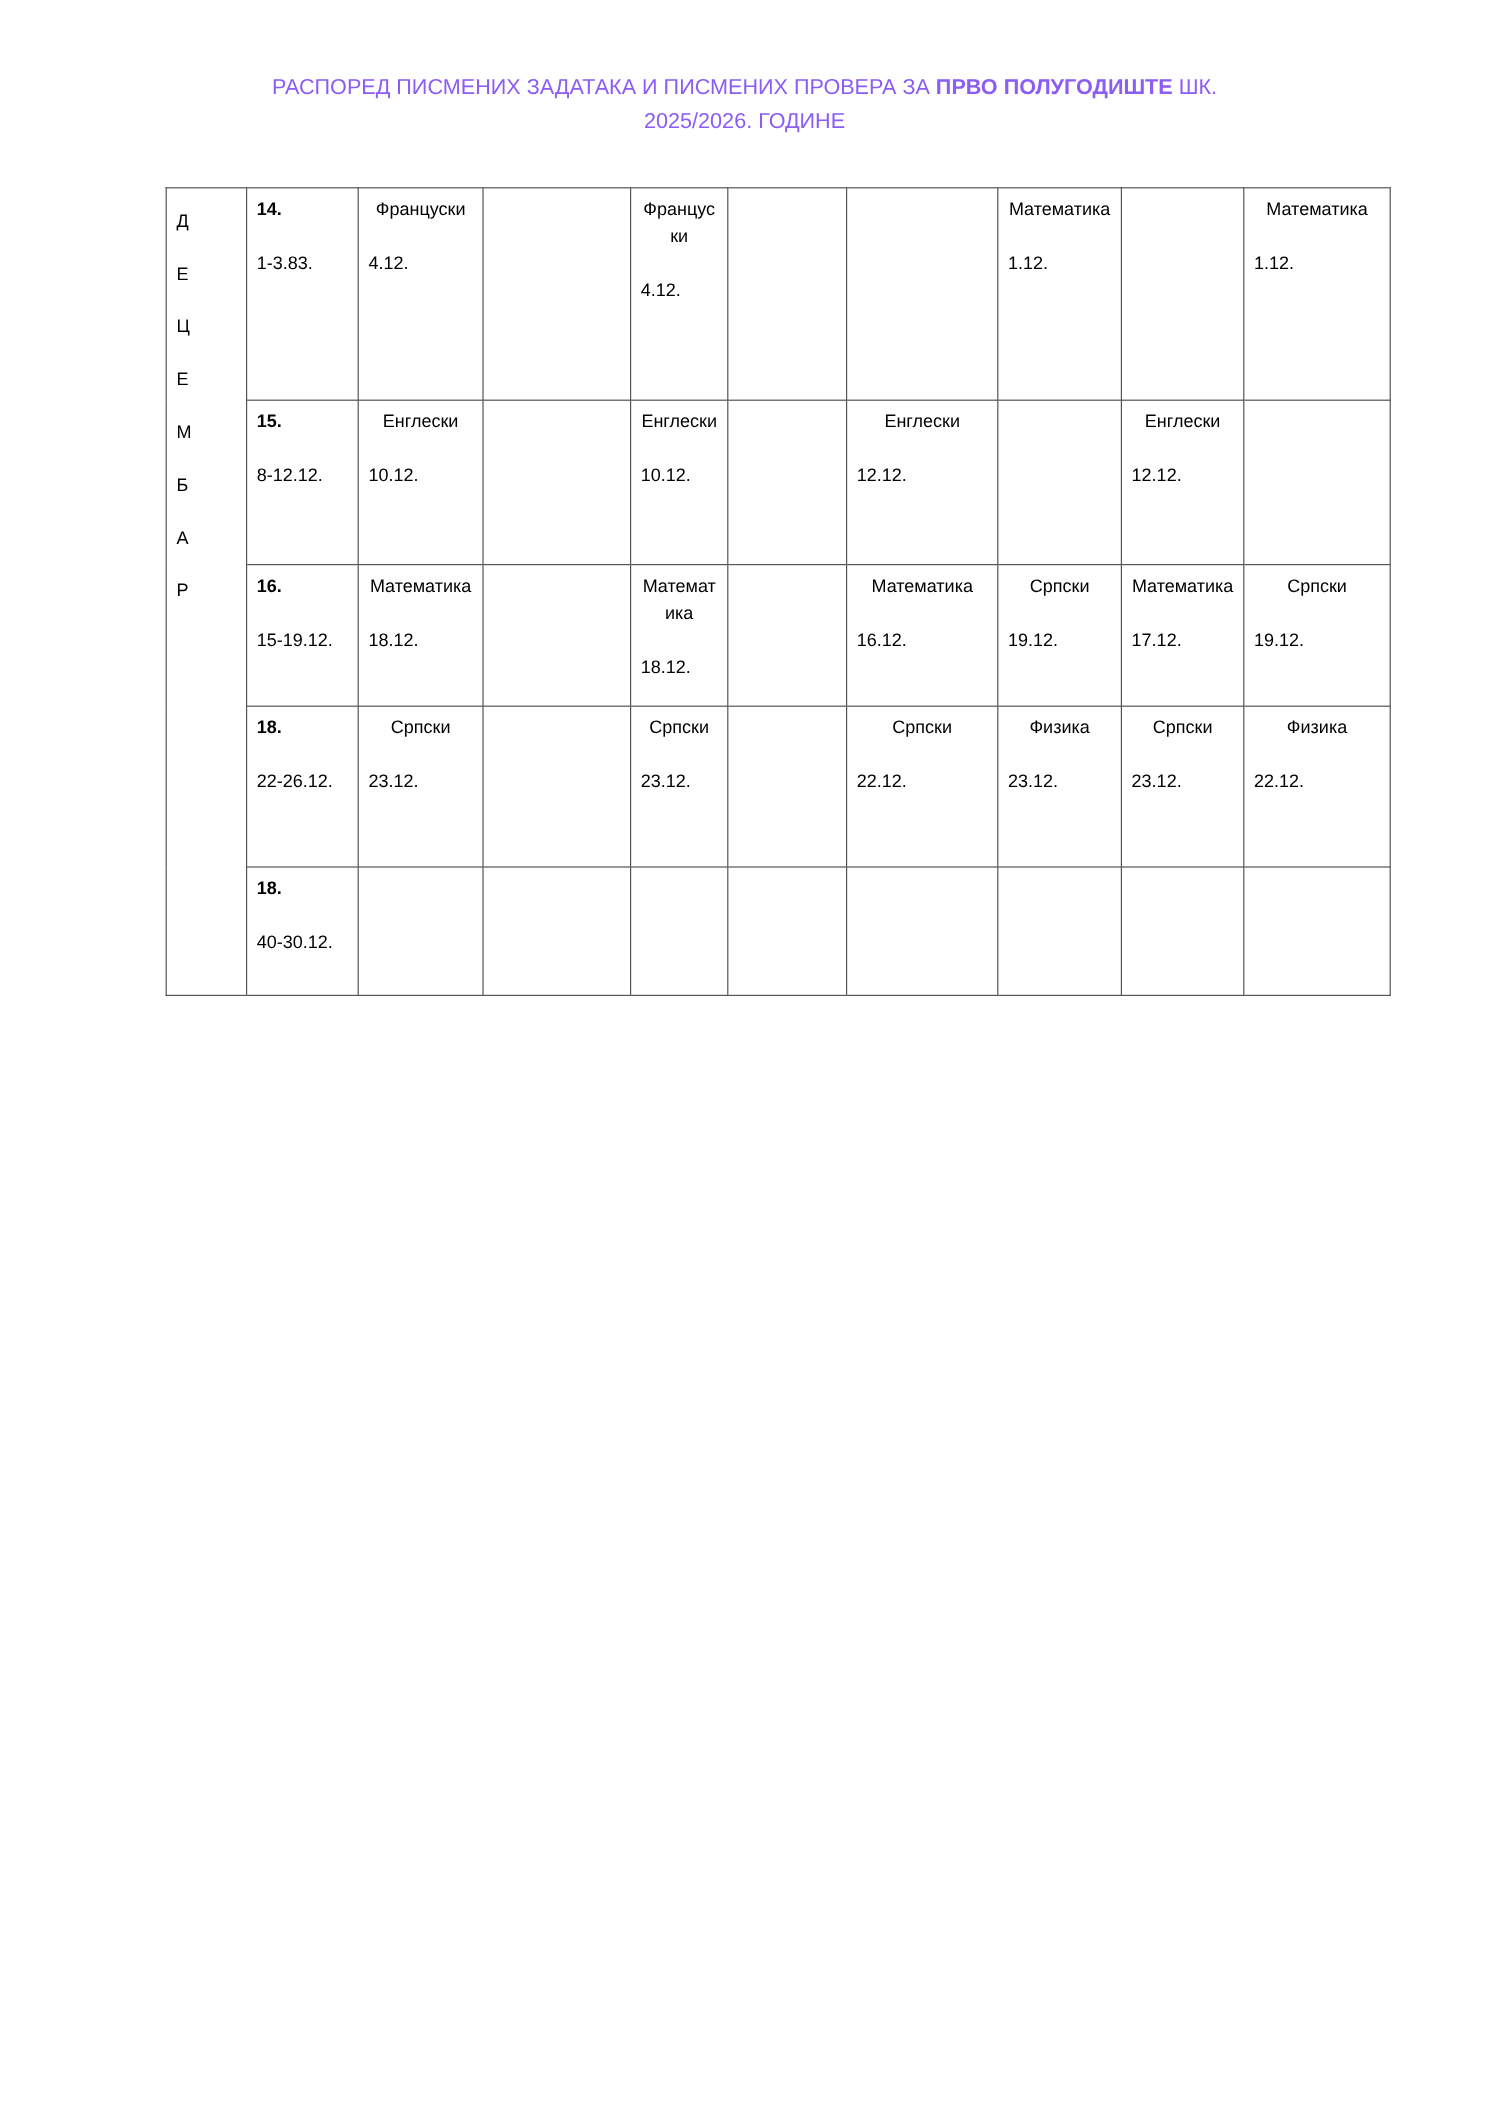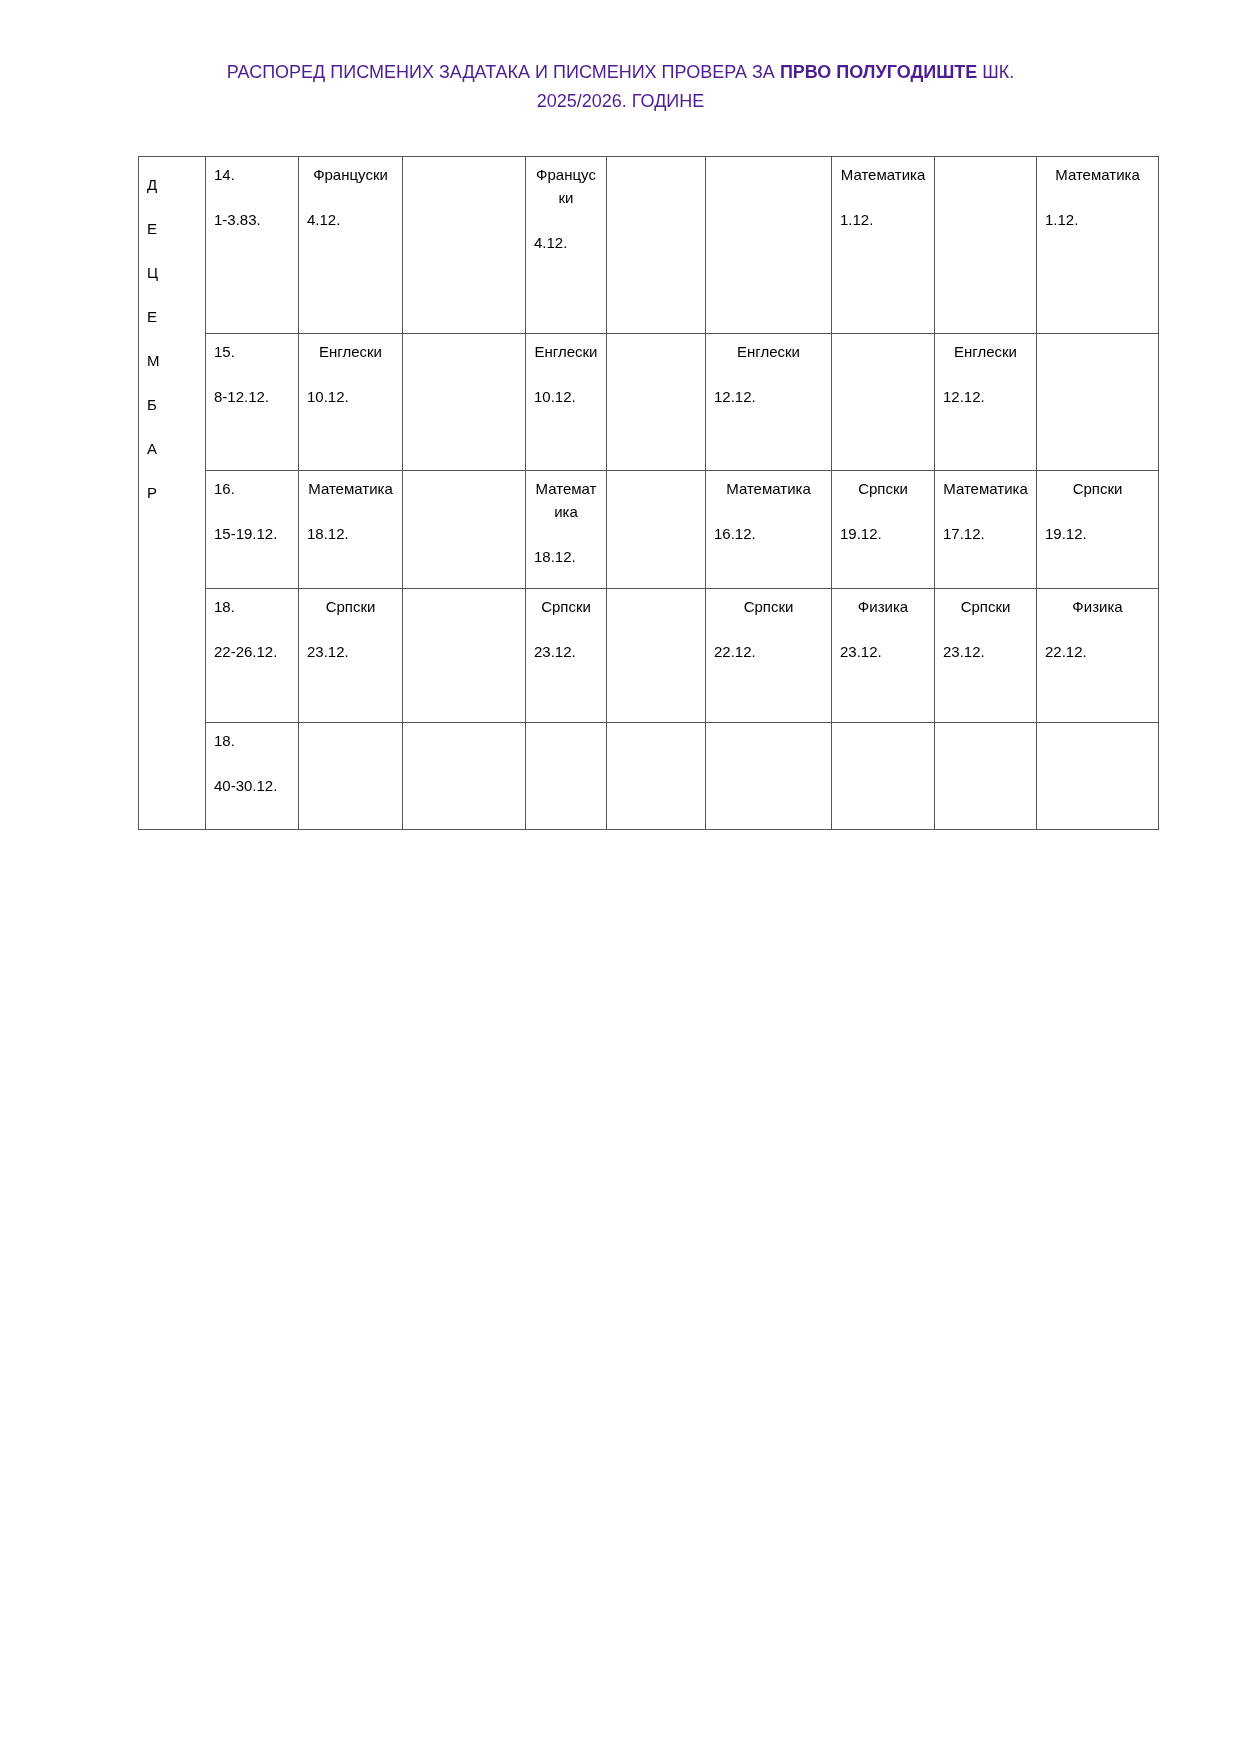--- a/index.html
+++ b/index.html
@@ -15,21 +15,21 @@
 
   
   .title-block {
     position: absolute;
     top: 58px;
     left: 0;
     width: 1241px;
     text-align: center;
     font-size: 18px;
     line-height: 29px;
-    color: #4c1d95;
+    color: #8b5cf6;
   }
   .title-block b { font-weight: bold; }
 
   
   table.schedule {
     position: absolute;
     left: 138px;
     top: 156px;
     width: 1020px;
     border-collapse: collapse;
@@ -55,21 +55,21 @@
     vertical-align: middle;
     padding: 0 0 40px 13px;
   }
   .month-letter {
     display: block;
     font-size: 15px;
     line-height: 44px;
     color: #000000;
   }
 
-  .week-no { font-weight: normal; margin-bottom: 22px; }
+  .week-no { font-weight: bold; margin-bottom: 22px; }
   .week-range { }
 
   .cell-subject { margin-bottom: 22px; min-height: 23px; text-align: center; }
   .cell-subject:empty { margin-bottom: 22px; }
   .cell-date { }
 </style>
 </head>
 <body>
 
 <div class="title-block">

